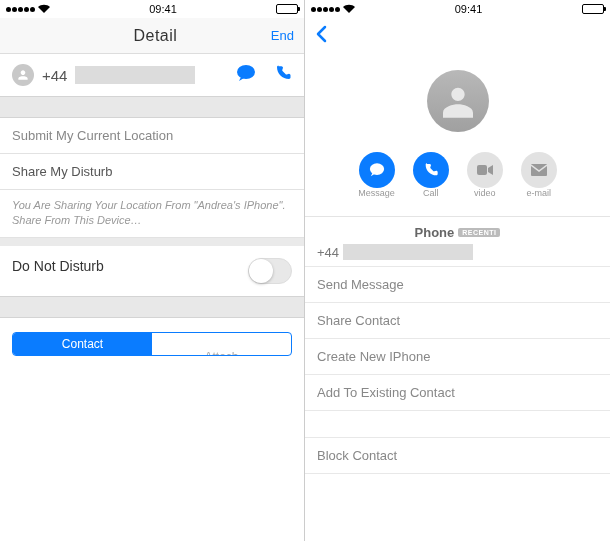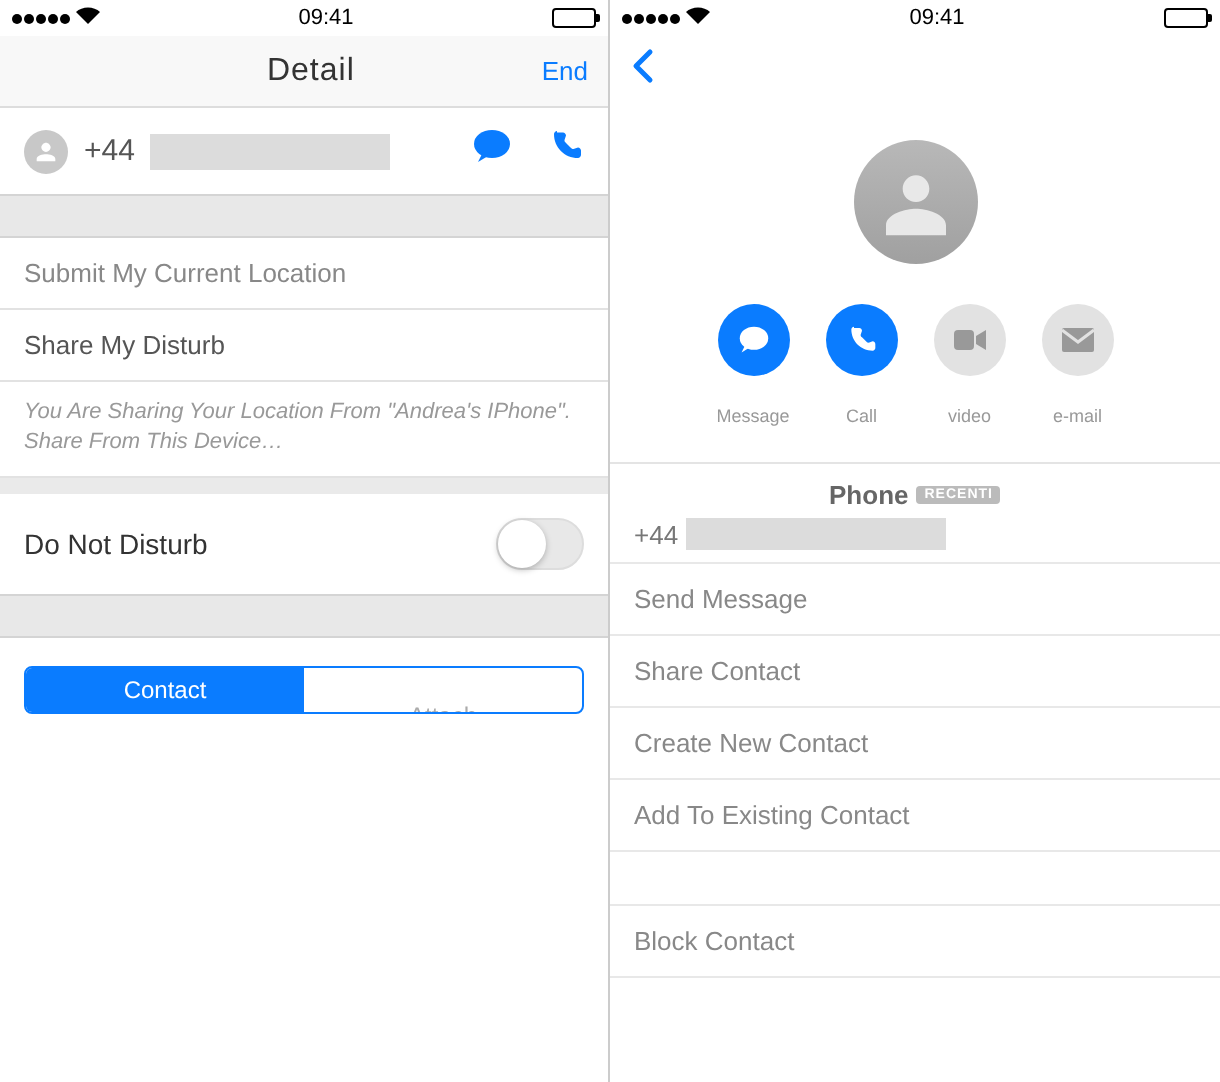--- a/index.html
+++ b/index.html
@@ -34,39 +34,39 @@
     .bubble-icon, .phone-icon { color: #0a7cff; }
     
     
     .gap { background: #e8e8e8; height: 22px; border-top: 1px solid #d4d4d4; border-bottom: 1px solid #d4d4d4; }
     .gap-sm { background: #eaeaea; height: 8px; }
     
     
     .cell { background: #fff; padding: 10px 12px; font-size: 13px; color: #888; border-bottom: 1px solid #e2e2e2; }
     .cell.dark { color: #555; }
     .cell.tiny { font-size: 11px; line-height: 1.4; color: #999; padding: 8px 12px; font-style: italic; }
-    .cell-dnd { display: flex; align-items: center; justify-content: space-between; color: #333; font-size: 14px; padding: 12px; }
+    .cell-dnd { display: flex; justify-content: space-between; color: #333; font-size: 14px; padding: 12px; }
     
     
     .toggle { width: 44px; height: 26px; background: #e8e8e8; border-radius: 13px; position: relative; border: 1px solid #ddd; }
     .toggle-knob { width: 24px; height: 24px; background: #fff; border-radius: 50%; position: absolute; left: 0; top: 0; box-shadow: 0 1px 3px rgba(0,0,0,0.25); }
     
     
     .segmented { display: flex; margin: 14px 12px; border: 1px solid #0a7cff; border-radius: 4px; overflow: hidden; height: 24px; }
     .seg { flex: 1; display: flex; align-items: center; justify-content: center; font-size: 12px; }
     .seg.active { background: #0a7cff; color: #fff; }
     .seg.inactive { background: #7f1d1d; color: #aaa; margin-top: 24px; }
     
     
     .avatar-lg-wrap { display: flex; justify-content: center; padding: 16px 0 10px; }
     .avatar-lg { width: 62px; height: 62px; border-radius: 50%; background: linear-gradient(#b8b8b8, #a0a0a0); display: flex; align-items: center; justify-content: center; }
     .avatar-lg svg { width: 40px; height: 40px; fill: #e8e8e8; }
     
     .action-row { display: flex; justify-content: center; gap: 18px; padding: 10px 0 18px; border-bottom: 1px solid #e4e4e4; }
-    .action { display: flex; flex-direction: column; align-items: center; gap: 15px; }
+    .action { display: flex; flex-direction: column; align-items: center; gap: 0; }
     .action-circle { width: 36px; height: 36px; border-radius: 50%; display: flex; align-items: center; justify-content: center; }
     .action-circle.blue { background: #0a7cff; }
     .action-circle.gray { background: #e2e2e2; }
     .action-label { font-size: 9px; color: #999; }
     
     .phone-section { padding: 8px 12px 6px; }
     .phone-label { font-size: 13px; color: #666; font-weight: 600; display: flex; align-items: center; gap: 4px; justify-content: center; }
     .badge { font-size: 7px; background: #bbb; color: #fff; padding: 1px 4px; border-radius: 2px; letter-spacing: 0.5px; }
     .phone-value { display: flex; align-items: center; gap: 4px; margin-top: 4px; }
     .phone-value-text { font-size: 13px; color: #777; }
@@ -232,17 +232,17 @@
       <span class="badge">RECENTI</span>
     </div>
     <div class="phone-value">
       <span class="phone-value-text">+44</span>
       <span class="redact-r"></span>
     </div>
   </div>
 
   <div class="link-cell first">Send Message</div>
   <div class="link-cell">Share Contact</div>
-  <div class="link-cell">Create New Contact</div>
+  <div class="link-cell">Create New IPhone</div>
   <div class="link-cell">Add To Existing Contact</div>
   <div class="white-gap"></div>
   <div class="link-cell first">Block Contact</div>
 </div>
 
 </body></html>

